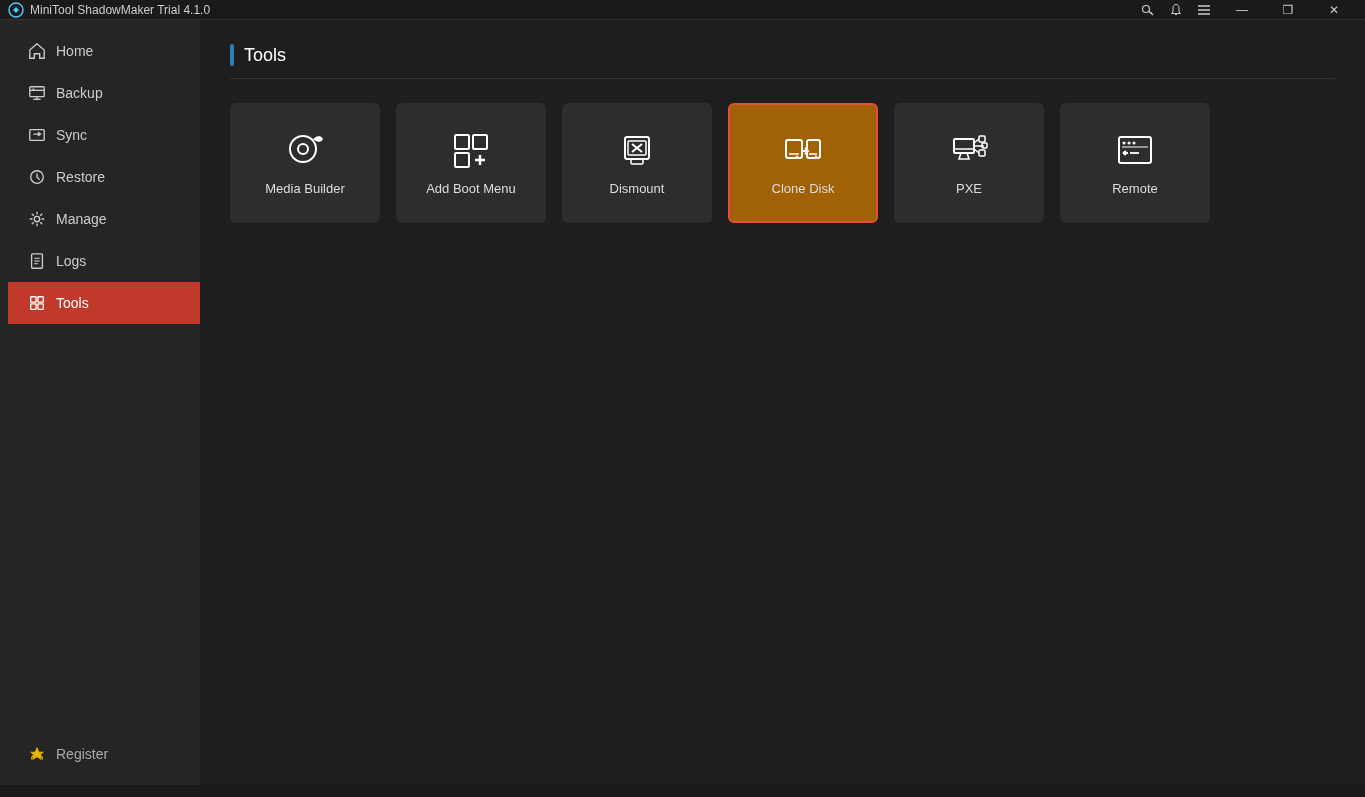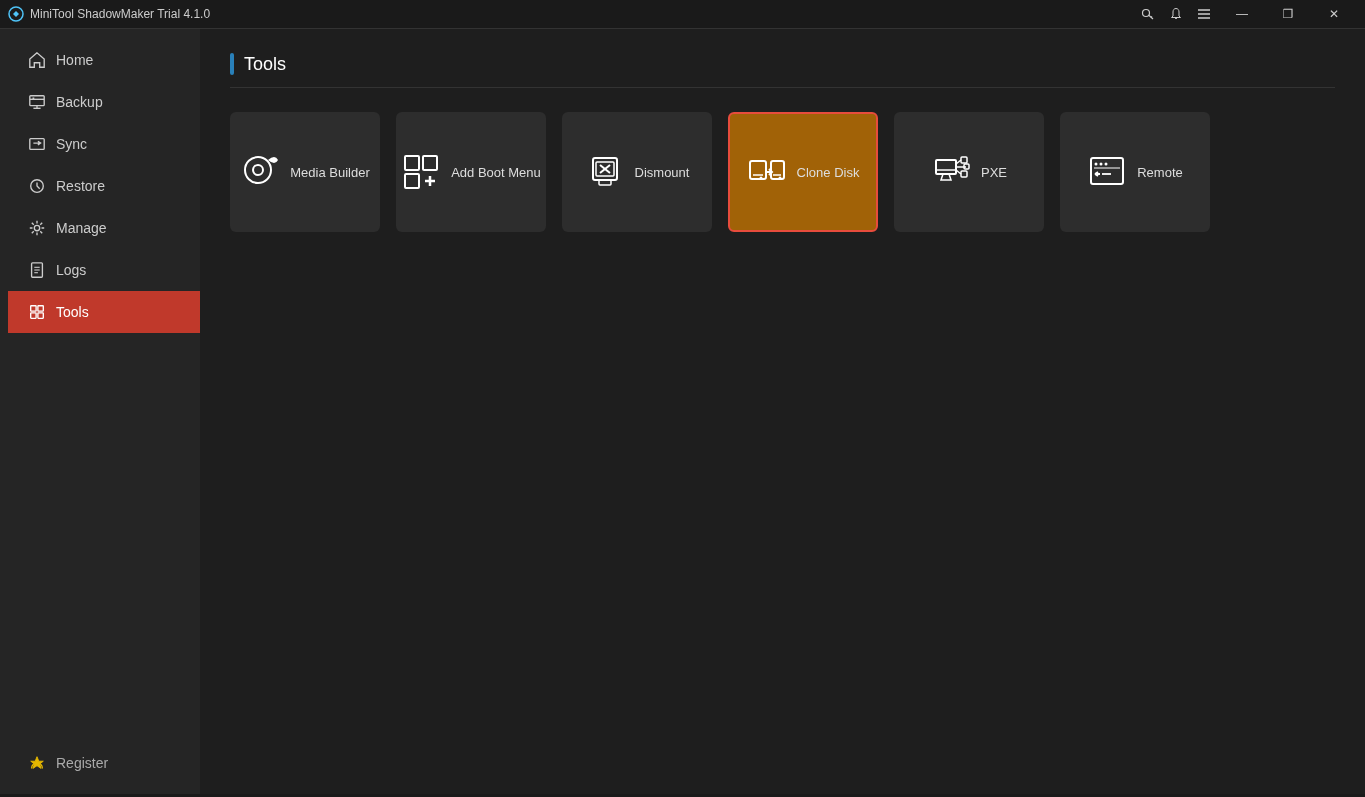--- a/index.html
+++ b/index.html
@@ -7,21 +7,21 @@
       width: 1365px;
       height: 797px;
       background: #1a1a1a;
       font-family: 'Segoe UI', Arial, sans-serif;
       color: #fff;
       overflow: hidden;
     }
 
     
     .titlebar {
-      height: 29px;
+      height: 20px;
       background: #1a1a1a;
       display: flex;
       align-items: center;
       padding: 0 8px;
       border-bottom: 1px solid #333;
     }
     .titlebar-logo {
       display: flex;
       align-items: center;
       gap: 6px;
@@ -137,21 +137,21 @@
       display: flex;
       flex-wrap: wrap;
       gap: 16px;
     }
     .tool-card {
       width: 150px;
       height: 120px;
       background: #2d2d2d;
       border-radius: 6px;
       display: flex;
-      flex-direction: row;
+      flex-direction: column;
       align-items: center;
       justify-content: center;
       gap: 10px;
       cursor: pointer;
       border: 2px solid transparent;
       transition: border-color 0.15s, background 0.15s;
     }
     .tool-card.selected {
       border-color: #e74c3c;
       background: #a16207;

